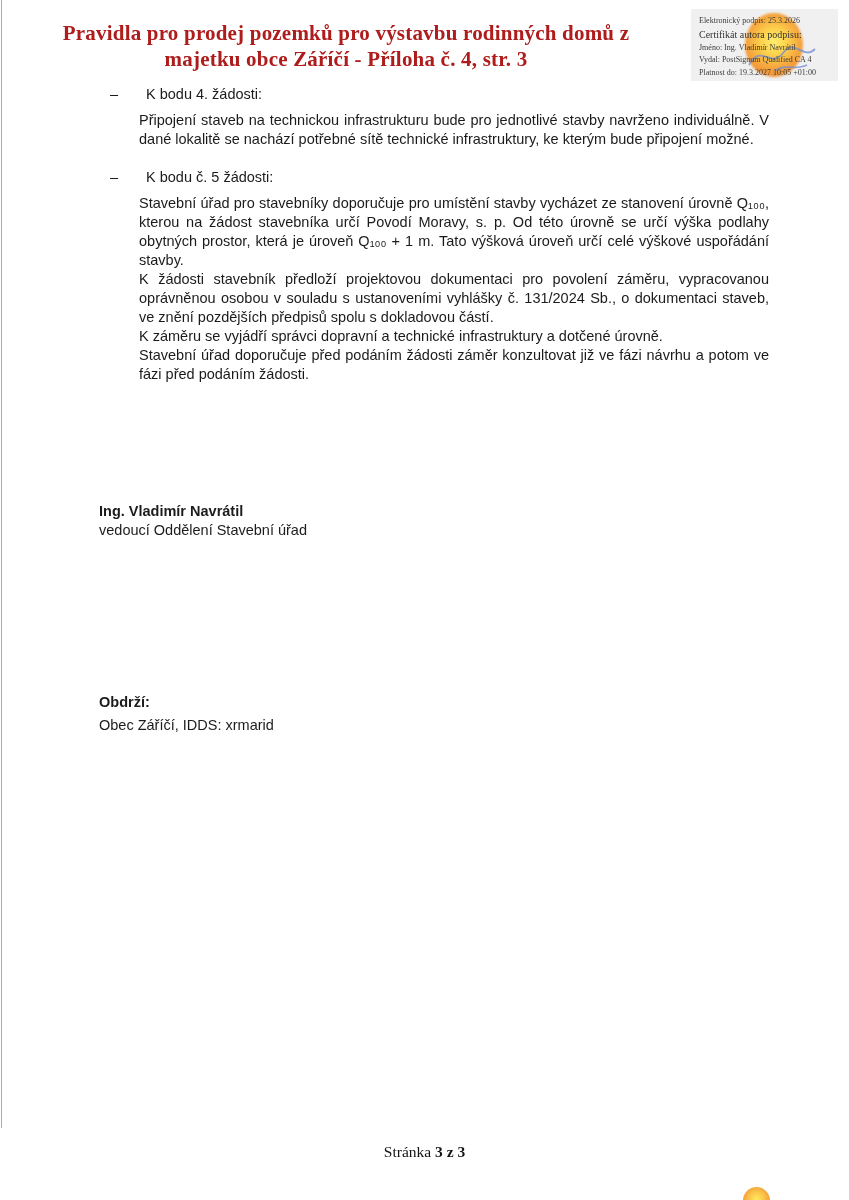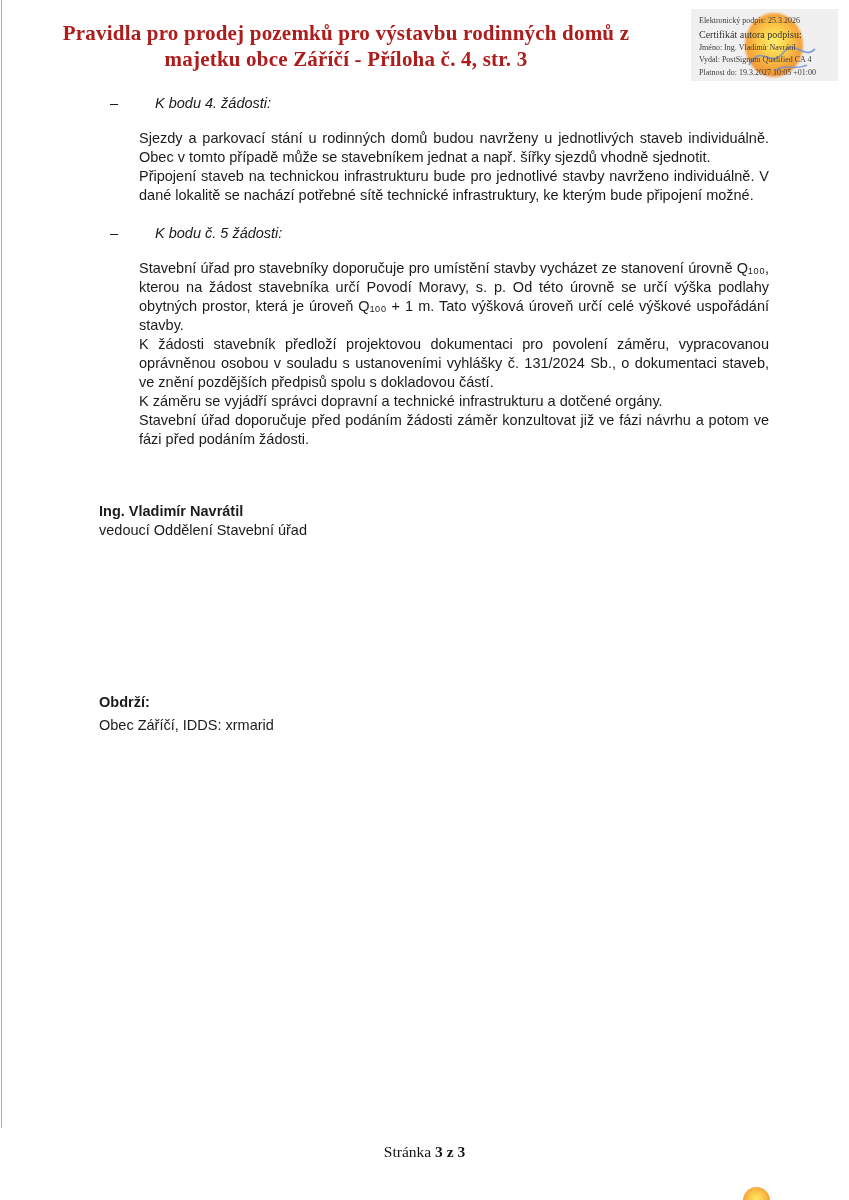--- a/index.html
+++ b/index.html
@@ -45,21 +45,21 @@
   .stamp-line.big { font-size:10px; line-height:14px; color:#333; }
   
   .body-block {
     position:absolute; left:110px; top:78px; width:659px;
     font-size:14.5px; line-height:19px; color:#1b1b1b;
   }
   .list-item { position:relative; padding-left:29px; }
   .list-item .bullet { position:absolute; left:0; top:0; }
   .item-gap { margin-top:19px; }
   .para { margin:0; text-align:justify; text-align-last:left; }
-  .heading-line { margin:16px;font-style:italic; }
+  .heading-line { margin:7px; }
   
   .sig-block { position:absolute; left:99px; top:502px; font-size:14.5px; line-height:18.5px; }
   .sig-name { font-weight:bold; }
   
   .recipients { position:absolute; left:99px; top:693px; font-size:14.5px; line-height:18px; }
   .recipients-heading { font-weight:bold; margin-bottom:5px; }
   
   .footer {
     position:absolute; left:0; top:1106px; width:849px;
     text-align:center;
@@ -100,30 +100,29 @@
       <div class="stamp-line">Vydal: PostSignum Qualified CA 4</div>
       <div class="stamp-line">Platnost do: 19.3.2027 10:05 +01:00</div>
     </div>
   </div>
 
   <div class="body-block">
 
     <div class="list-item">
       <span class="bullet">–</span>
       <p class="heading-line">K bodu 4. žádosti:</p>
-      <p class="para">Sjezdy a parkovací stání u rodinných domů budou navrženy u jednotlivých staveb individuálně. Obec v tomto případě může se stavebníkem jednat a např. šířky sjezdů vhodně sjednotit.</p>
       <p class="para">Připojení staveb na technickou infrastrukturu bude pro jednotlivé stavby navrženo individuálně. V dané lokalitě se nachází potřebné sítě technické infrastruktury, ke kterým bude připojení možné.</p>
     </div>
 
     <div class="list-item item-gap">
       <span class="bullet">–</span>
       <p class="heading-line">K bodu č. 5 žádosti:</p>
       <p class="para">Stavební úřad pro stavebníky doporučuje pro umístění stavby vycházet ze stanovení úrovně Q₁₀₀, kterou na žádost stavebníka určí Povodí Moravy, s. p. Od této úrovně se určí výška podlahy obytných prostor, která je úroveň Q₁₀₀  + 1 m. Tato výšková úroveň určí celé výškové uspořádání stavby.</p>
       <p class="para">K žádosti stavebník předloží projektovou dokumentaci pro povolení záměru, vypracovanou oprávněnou osobou v souladu s ustanoveními vyhlášky č. 131/2024 Sb., o dokumentaci staveb, ve znění pozdějších předpisů spolu s dokladovou částí.</p>
-      <p class="para">K záměru se vyjádří správci dopravní a technické infrastrukturu a dotčené orgány.</p>
+      <p class="para">K záměru se vyjádří správci dopravní a technické infrastruktury a dotčené úrovně.</p>
       <p class="para">Stavební úřad doporučuje před podáním žádosti záměr konzultovat již ve fázi návrhu a potom ve fázi před podáním žádosti.</p>
     </div>
 
   </div>
 
   <div class="sig-block">
     <div class="sig-name">Ing. Vladimír Navrátil</div>
     <div class="sig-role">vedoucí Oddělení Stavební úřad</div>
   </div>
 

